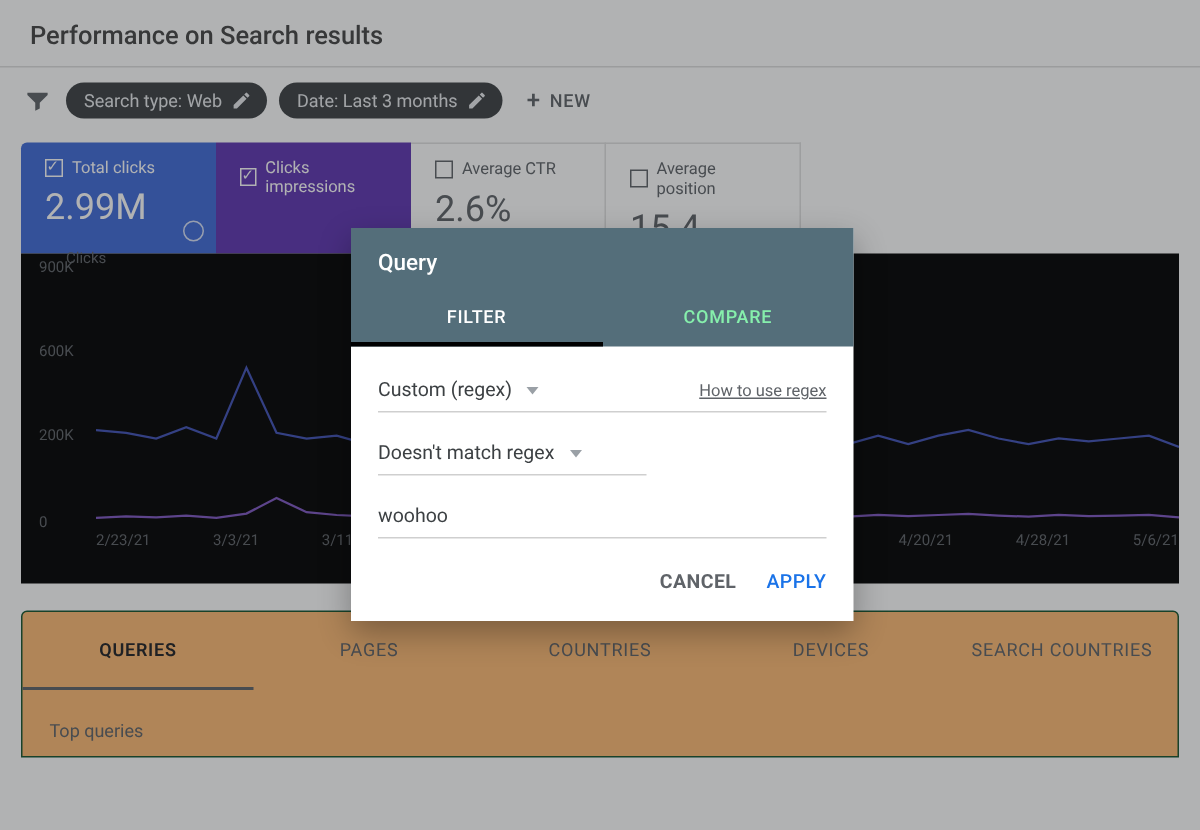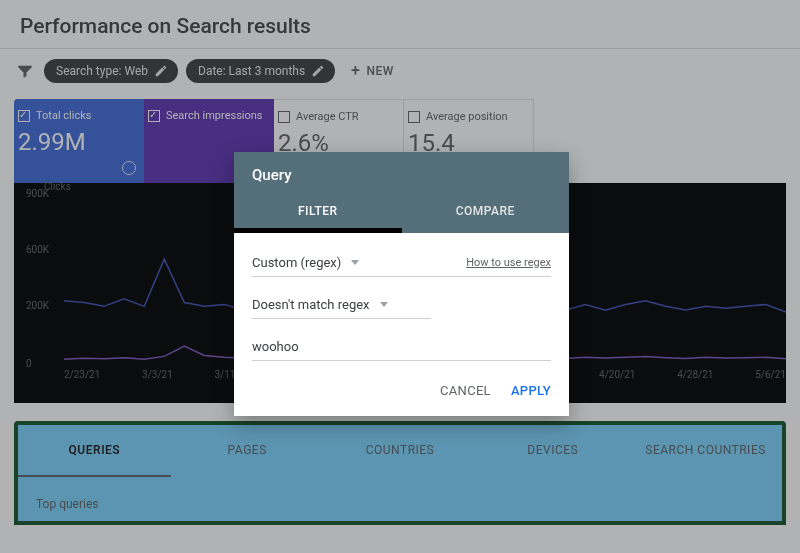--- a/index.html
+++ b/index.html
@@ -1,68 +1,68 @@
 <!DOCTYPE html>
 <html><head>
 <meta charset="utf-8">
 <style>
   * { box-sizing: border-box; margin: 0; padding: 0; font-family: Roboto, Arial, sans-serif; }
   body { background: #fff; width: 800px; height: 553px; overflow: hidden; position: relative; }
 
-  .page-header { padding: 14px 20px 10px; font-size: 21px; color: #444; font-weight: 500; }
+  .page-header { padding: 14px 20px 10px; font-size: 17px; color: #444; font-weight: 500; }
 
   .divider { height: 1px; background: #ddd; }
 
   .filter-bar { display: flex; align-items: center; padding: 10px 14px; gap: 8px; }
   .filter-icon { width: 22px; height: 22px; display:flex; align-items:center; justify-content:center; color:#5f6368;}
   .chip { display: inline-flex; align-items: center; background: #3c4043; color: #e8eaed; font-size: 12px; border-radius: 16px; padding: 5px 10px 5px 12px; gap:6px;}
   .chip-edit { width:14px; height:14px; }
   .new-btn { display:inline-flex; align-items:center; gap:6px; color:#5f6368; font-size:12px; font-weight:500; margin-left:8px; letter-spacing:.5px; }
   .plus { font-size:16px; line-height:1; }
 
   .cards { display:flex; margin: 6px 14px 0 14px; }
-  .card { flex:0 0 130px; height:84px; padding:10px 4px; position:relative; }
+  .card { flex:0 0 130px; height:74px; padding:10px 16px; position:relative; }
   .card-clicks { background:#3f6ad8; color:#fff; border-radius:4px 0 0 0;}
   .card-impr   { background:#5e35b1; color:#fff; }
   .card-plain  { background:#fff; border-top:1px solid #e0e0e0; border-right:1px solid #e0e0e0; color:#5f6368;}
   .card-plain:first-of-type{ border-left:1px solid #e0e0e0;}
   .card .lbl { font-size:11px; display:flex; align-items:center; gap:6px; }
   .card .val { font-size:24px; font-weight:400; margin-top:6px; }
   .chk { width:12px; height:12px; border:1.5px solid currentColor; display:inline-block; position:relative;}
   .chk.checked::after{content:'✓'; position:absolute; font-size:10px; left:0; top:-2px;}
   .ring-icon{position:absolute; right:8px; bottom:8px; width:14px; height:14px; border:1.5px solid rgba(255,255,255,.8); border-radius:50%;}
 
   .chart-area{ margin:0 14px; padding:10px 0 10px 30px; position:relative; height:220px; background:#000000;}
   .ylab{ position:absolute; left:30px; top:-2px; font-size:10px; color:#5f6368;}
   .chart-body{ position:relative; margin-left:20px; height:170px; }
   .ytick{ position:absolute; left:-38px; font-size:10px; color:#5f6368; transform:translateY(-50%);}
   .xaxis{ display:flex; justify-content:space-between; font-size:10px; color:#5f6368; margin-left:20px; margin-top:6px;gap:14px;}
 
-  .tabs-card{ margin:18px 14px 0; border:4px solid #14532d; border-radius:4px 4px 0 0; background:#7dd3fc;}
+  .tabs-card{ margin:18px 14px 0; border:1px solid #14532d; border-radius:4px 4px 0 0; background:#fdba74;}
   .tabs{ display:flex; }
   .tab{ flex:1; text-align:center; font-size:12px; letter-spacing:.5px; color:#5f6368; padding:18px 0; font-weight:400;}
   .tab.active{ color:#202124; border-bottom:2px solid #5f6368; font-weight:600;}
   .sub-row{ padding:20px 18px 10px; font-size:12px; color:#5f6368;}
 
   
   .scrim{ position:absolute; inset:0; background:rgba(32,33,36,.35); }
   .dialog{ position:absolute; left:234px; top:152px; width:335px; background:#fff; box-shadow:0 8px 20px rgba(0,0,0,.3); }
   .dlg-head{ background:#546e7a; color:#fff; }
   .dlg-title{ font-size:15px; font-weight:500; padding:14px 18px 10px;}
   .dlg-tabs{ display:flex; }
-  .dlg-tab{ flex:1; text-align:center; font-size:12px; font-weight:500; letter-spacing:.5px; padding:10px 0; color:#e5e5e5;}
-  .dlg-tab.active{ color:#fff; border-bottom:5px solid #000000;}
+  .dlg-tab{ flex:1; text-align:center; font-size:12px; font-weight:500; letter-spacing:.5px; padding:10px 0; color:#86efac;}
+  .dlg-tab.active{ color:#fff; border-bottom:3px solid #000000;}
   .dlg-body{ padding:16px 18px 4px; }
   .sel-row{ display:flex; align-items:center; justify-content:space-between; border-bottom:1px solid #cfcfcf; padding:6px 0 6px; margin-bottom:14px;}
   .sel{ display:inline-flex; align-items:center; gap:10px; font-size:13px; color:#3c4043;}
   .tri{ width:0;height:0;border-left:4px solid transparent;border-right:4px solid transparent;border-top:5px solid #9aa0a6;}
   .hint{ font-size:11px; color:#5f6368; text-decoration:underline;}
   .txt-field{ border:none; border-bottom:1px solid #cfcfcf; width:100%; font-size:13px; padding:6px 0; outline:none; color:#3c4043; }
   .dlg-actions{ display:flex; justify-content:flex-end; gap:20px; padding:18px; font-size:13px; }
-  .btn-flat{ color:#5f6368; font-weight:400; letter-spacing:.3px;}
+  .btn-flat{ color:#5f6368; font-weight:700; letter-spacing:.3px;}
   .btn-primary{ color:#1a73e8; font-weight:500; letter-spacing:.3px;}
 </style>
 </head>
 <body>
 
 <div class="page-header">Performance on Search results</div>
 <div class="divider"></div>
 
 <div class="filter-bar">
   <span class="filter-icon">
@@ -93,21 +93,21 @@
     <div class="lbl">
         <span class="chk checked"></span>
         <span>Total clicks</span>
       </div>
     <div class="val">2.99M</div>
     <span class="ring-icon"></span>
   </div>
   <div class="card card-impr">
     <div class="lbl">
         <span class="chk checked"></span>
-        <span>Search impressions</span>
+        <span>Clicks impressions</span>
       </div>
   </div>
   <div class="card card-plain">
     <div class="lbl">
         <span class="chk"></span>
         <span>Average CTR</span>
       </div>
     <div class="val">2.6%</div>
   </div>
   <div class="card card-plain">

